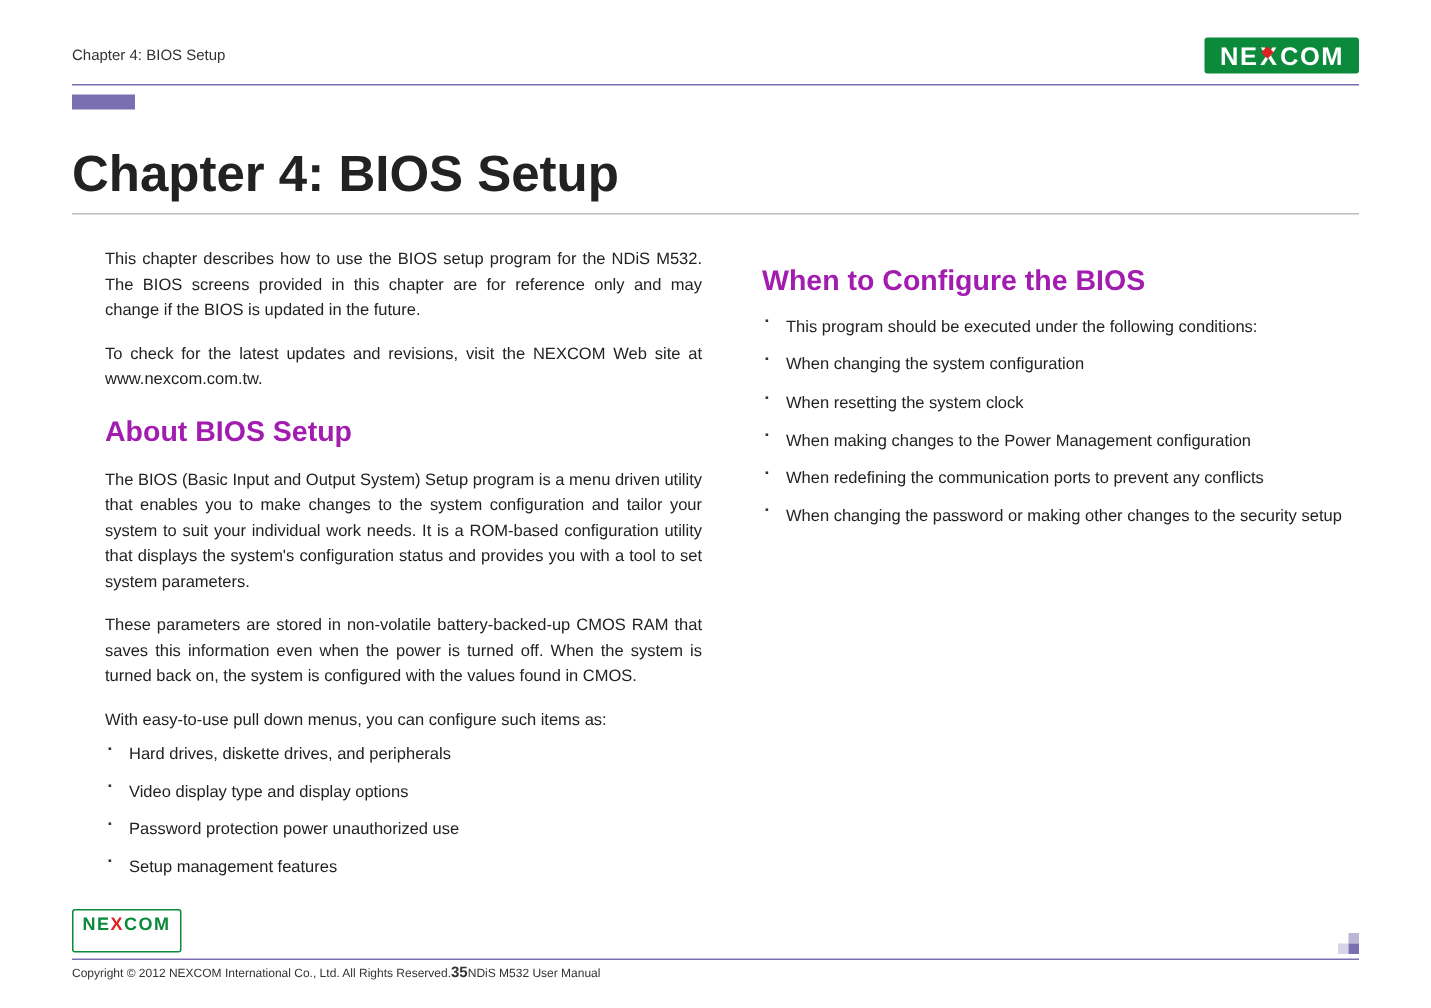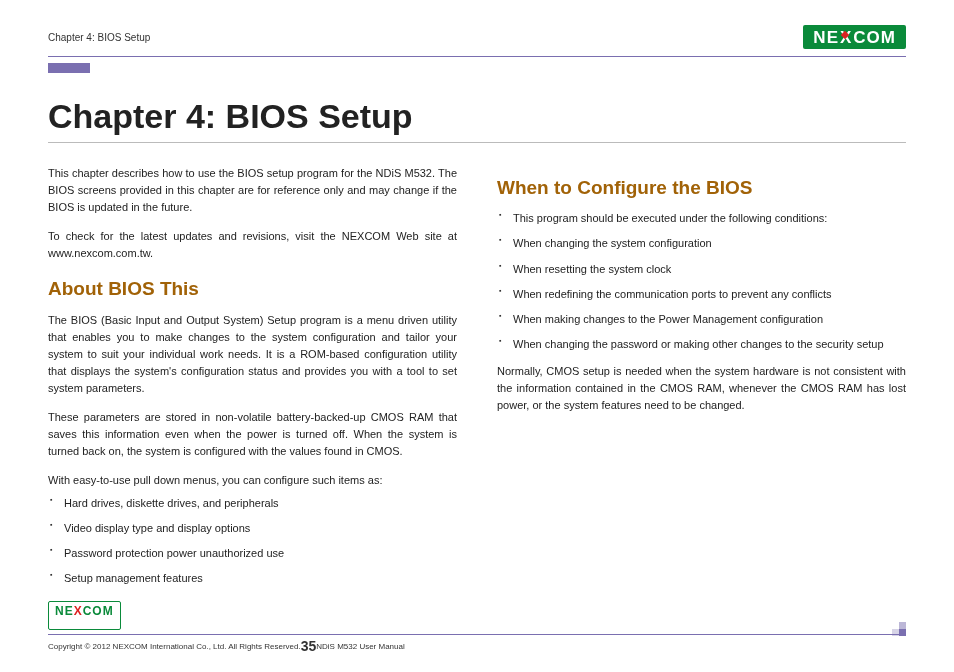--- a/index.html
+++ b/index.html
@@ -63,27 +63,28 @@
     margin-bottom: 6px;
   }
   .title-rule {
     border: none;
     border-top: 1px solid #bbb;
     margin-bottom: 22px;
   }
   .columns {
     display: flex;
     gap: 40px;
+    margin-left: 22px;
   }
   .col { flex: 1; font-size: 11px; line-height: 1.55; color: #222; }
   .col p { margin-bottom: 12px; text-align: justify; }
   .col h2 {
     font-size: 19px;
     font-weight: 700;
-    color: #a16207;
+    color: #a21caf;
     margin-top: 8px;
     margin-bottom: 8px;
   }
   ul.bul { list-style: none; padding-left: 2px; }
   ul.bul li {
     position: relative;
     padding-left: 14px;
     margin-bottom: 8px;
     text-align: justify;
   }
@@ -116,21 +117,21 @@
     color: #0a8a3a;
     font-weight: 700;
     font-size: 12px;
     letter-spacing: 1px;
     border: 1px solid #0a8a3a;
     padding: 2px 6px 11px 6px;
     border-radius: 2px;
     margin-bottom: 4px;
     display: inline-block;
   }
-  .page-num { font-weight: 700; font-size: 14px; }
+  .page-num { font-weight: 700; font-size: 10px; }
   .corner-sq {
     position: absolute;
     right: 48px;
     bottom: 36px;
     width: 14px; height: 14px;
   }
   .corner-sq span {
     position: absolute;
     background: #7a6fb0;
   }
@@ -152,42 +153,41 @@
 <hr class="rule">
 <div class="tab"></div>
 
 <h1 class="title">Chapter 4: BIOS Setup</h1>
 <hr class="title-rule">
 
 <div class="columns">
   <div class="col">
     <p>This chapter describes how to use the BIOS setup program for the NDiS M532. The BIOS screens provided in this chapter are for reference only and may change if the BIOS is updated in the future.</p>
     <p>To check for the latest updates and revisions, visit the NEXCOM Web site at www.nexcom.com.tw.</p>
-    <h2>About BIOS This</h2>
+    <h2>About BIOS Setup</h2>
     <p>The BIOS (Basic Input and Output System) Setup program is a menu driven utility that enables you to make changes to the system configuration and tailor your system to suit your individual work needs. It is a ROM-based configuration utility that displays the system's configuration status and provides you with a tool to set system parameters.</p>
     <p>These parameters are stored in non-volatile battery-backed-up CMOS RAM that saves this information even when the power is turned off. When the system is turned back on, the system is configured with the values found in CMOS.</p>
     <p style="margin-bottom:6px;">With easy-to-use pull down menus, you can configure such items as:</p>
     <ul class="bul">
       <li>Hard drives, diskette drives, and peripherals</li>
       <li>Video display type and display options</li>
       <li>Password protection power unauthorized use</li>
       <li>Setup management features</li>
     </ul>
   </div>
   <div class="col">
     <h2>When to Configure the BIOS</h2>
     <ul class="bul">
       <li>This program should be executed under the following conditions:</li>
       <li>When changing the system configuration</li>
       <li>When resetting the system clock</li>
+      <li>When making changes to the Power Management configuration</li>
       <li>When redefining the communication ports to prevent any conflicts</li>
-      <li>When making changes to the Power Management configuration</li>
       <li>When changing the password or making other changes to the security setup</li>
     </ul>
-    <p style="margin-top:10px;">Normally, CMOS setup is needed when the system hardware is not consistent with the information contained in the CMOS RAM, whenever the CMOS RAM has lost power, or the system features need to be changed.</p>
   </div>
 </div>
 
 <div class="corner-sq">
   <span class="a"></span>
     <span class="b"></span>
     <span class="c"></span>
 </div>
 
 <div class="footer">

